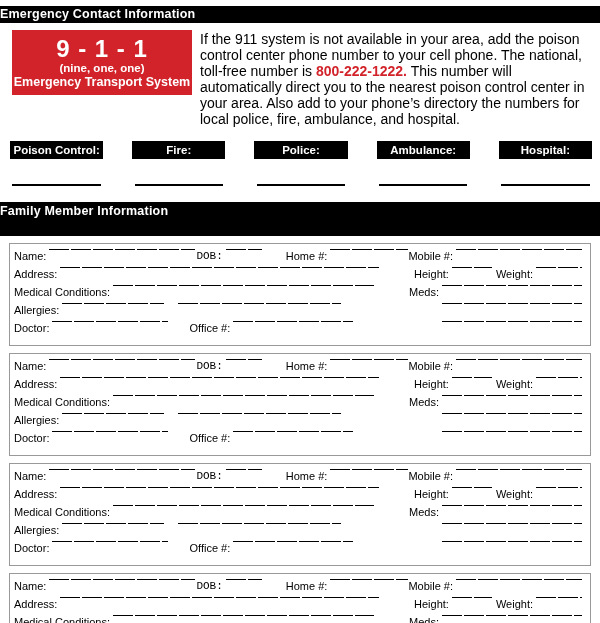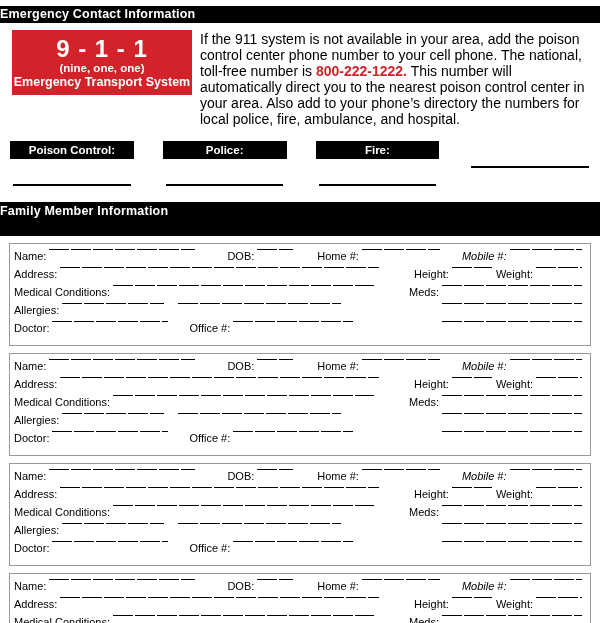--- a/index.html
+++ b/index.html
@@ -40,21 +40,21 @@
   .frow{display:flex;align-items:flex-start;height:18px;font-size:11px;white-space:nowrap;}
   .lbl{line-height:15px;margin-right:3px;}
   .bl{
     height:1px;margin-bottom:2px;
     background-image:repeating-linear-gradient(90deg,#000 0,#000 20px,transparent 20px,transparent 22px);
   }
   .fx{flex:1;}
   .w146{width:146px;}.w36{width:36px;}.w78{width:78px;}
   .w40{width:40px;}.w46{width:46px;}.w140{width:140px;}
   .w102{width:102px;}.w163{width:163px;}.w116{width:116px;}.w120{width:120px;}
-  .ml16{margin-left:32px;}.ml24{margin-left:24px;}.ml22{margin-left:22px;font-style:italic;}
+  .ml16{margin-left:1px;font-family:Liberation Mono, monospace;}.ml24{margin-left:24px;}.ml22{}
   .ml14{margin-left:14px;}.ml12{margin-left:4px;}.ml9{margin-left:21px;}
   .ml3{margin-left:3px;padding-left:32px;}.mla{margin-left:auto;}
 </style>
 </head>
 <body>
 
 <div class="bar" id="top-bar">
   <span>Emergency Contact Information</span>
 </div>
 
@@ -66,28 +66,33 @@
   </div>
   <div class="instructions"><span>If the 911 system is not available in your area, add the poison control center phone number to your cell phone. The national, toll-free number is </span><span class="phone">800-222-1222.</span><span> This number will automatically direct you to the nearest poison control center in your area. Also add to your phone’s directory the numbers for local police, fire, ambulance, and hospital.</span></div>
 </div>
 
 <div class="contacts-row">
   <div class="contact-col">
     <div class="contact-box">Poison Control:</div>
     <div class="contact-blank"></div>
   </div>
   <div class="contact-col">
+    <div class="contact-box">Fire:</div>
+    <div class="contact-blank"></div>
+  </div>
+  <div class="contact-col">
     <div class="contact-box">Police:</div>
     <div class="contact-blank"></div>
   </div>
   <div class="contact-col">
-    <div class="contact-box">Fire:</div>
-    <div class="contact-blank"></div>
-  </div>
-  <div class="contact-col">
+    <div class="contact-box">Ambulance:</div>
+    <div class="contact-blank"></div>
+  </div>
+  <div class="contact-col">
+    <div class="contact-box">Hospital:</div>
     <div class="contact-blank"></div>
   </div>
 </div>
 
 <div class="bar" id="family-bar">
   <span>Family Member Information</span>
 </div>
 
 <div id="family-sections">
   <div class="member-section">

